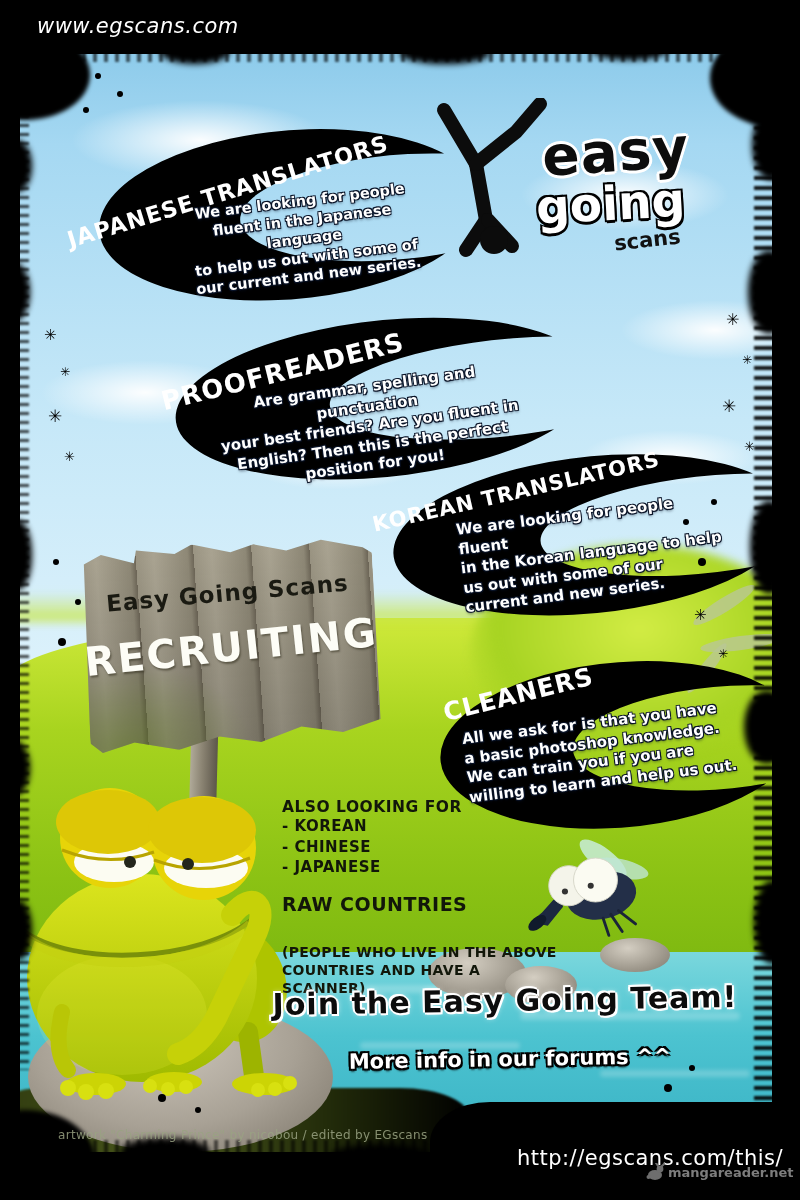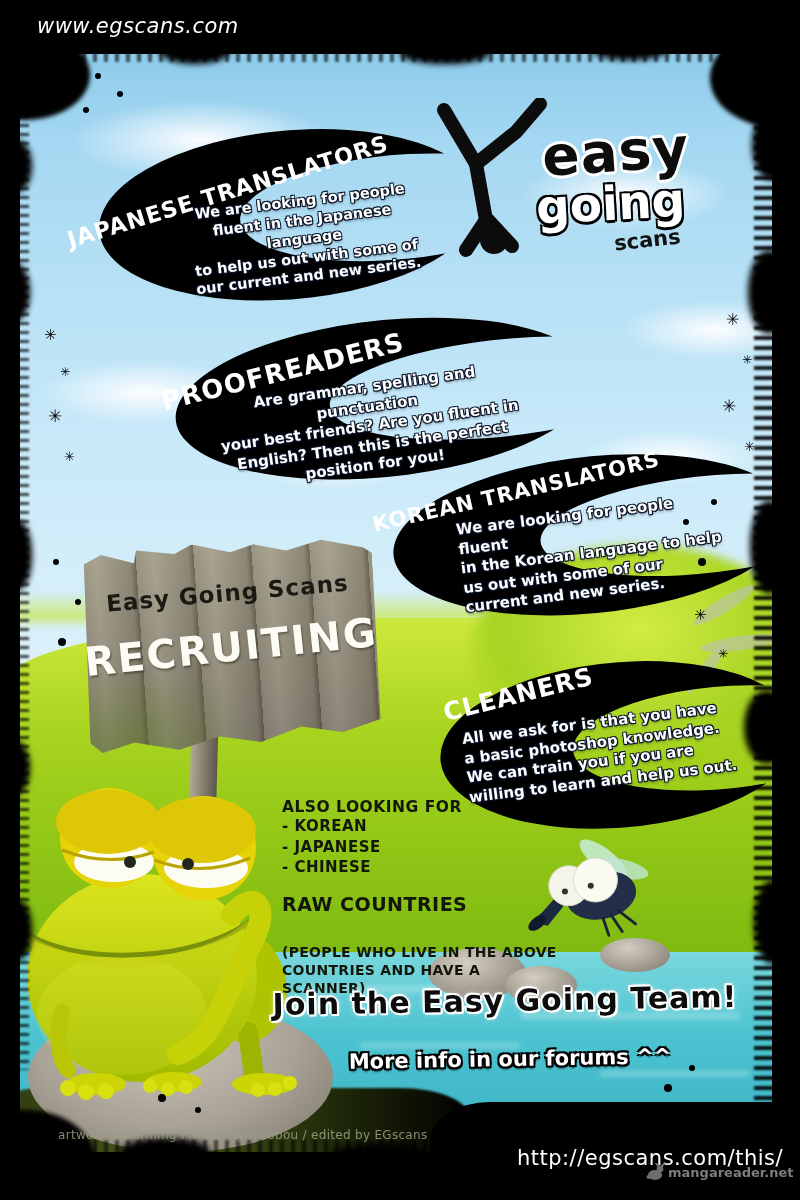--- a/index.html
+++ b/index.html
@@ -251,22 +251,22 @@
       <circle cx="70" cy="142" r="14" fill="#0c0c0c"></circle>
     </svg>
     <div class="logo-easy">easy</div>
     <div class="logo-going">going</div>
     <div class="logo-scans">scans</div>
   </div>
 
   <div class="also">
     <div class="also-heading">ALSO LOOKING FOR</div>
     <div class="also-item">- KOREAN</div>
+    <div class="also-item">- CHINESE</div>
     <div class="also-item">- JAPANESE</div>
-    <div class="also-item">- CHINESE</div>
     <div class="raw-heading">RAW COUNTRIES</div>
     <div class="raw-note">(PEOPLE WHO LIVE IN THE ABOVE
 COUNTRIES AND HAVE A SCANNER)</div>
   </div>
 
   <div class="join-line">Join the Easy Going Team!</div>
   <div class="forum-line">More info in our forums ^^</div>
 
   <div class="frame">
     <div class="f-top"></div>

